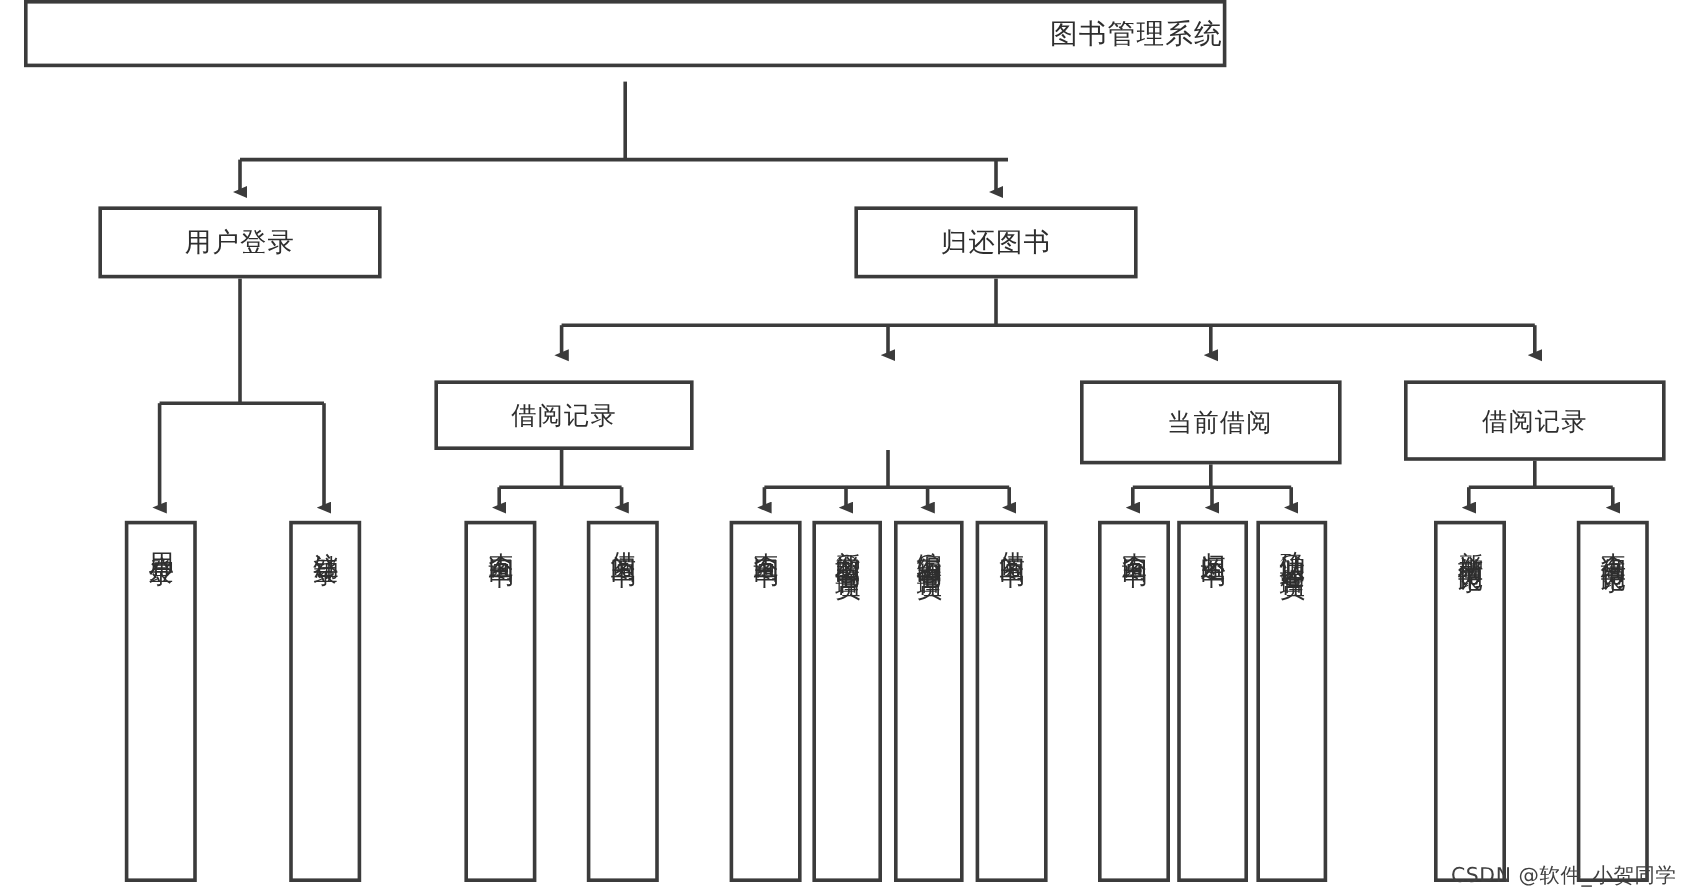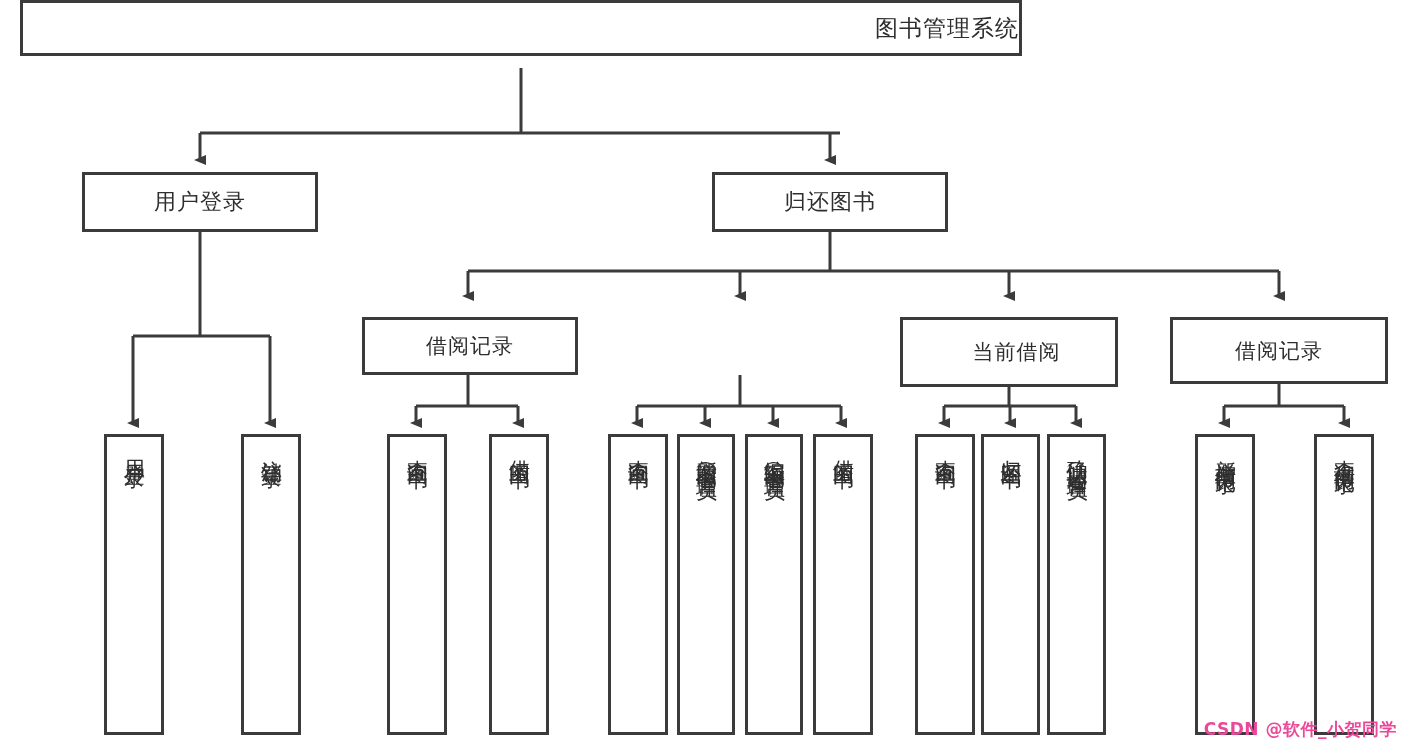--- a/index.html
+++ b/index.html
@@ -62,25 +62,24 @@
   }
   .htext {
     white-space: nowrap;
     letter-spacing: 1px;
   }
   #watermark {
     position: absolute;
     right: 8px;
     bottom: 6px;
     font-size: 17px;
-    color: #ec4899;
+    color: #404040;
     letter-spacing: 0.5px;
     z-index: 5;
     white-space: nowrap;
-    font-weight: bold;
   }
 </style>
 </head>
 <body>
 
 <div id="canvas">
 
   <svg id="connectors" viewBox="0 0 1405 747">
     <defs>
       <marker id="arrow" markerWidth="12" markerHeight="12" refX="5" refY="6" orient="auto" markerUnits="userSpaceOnUse">

